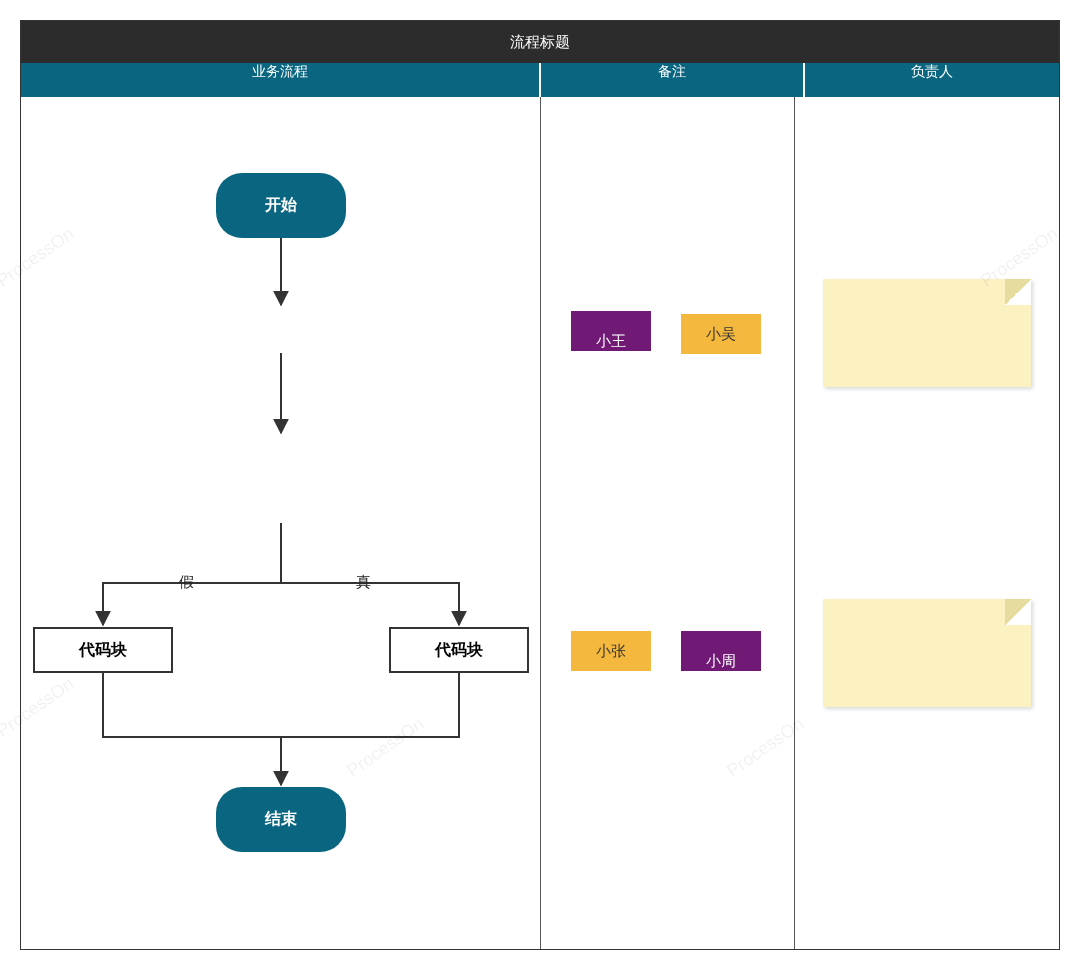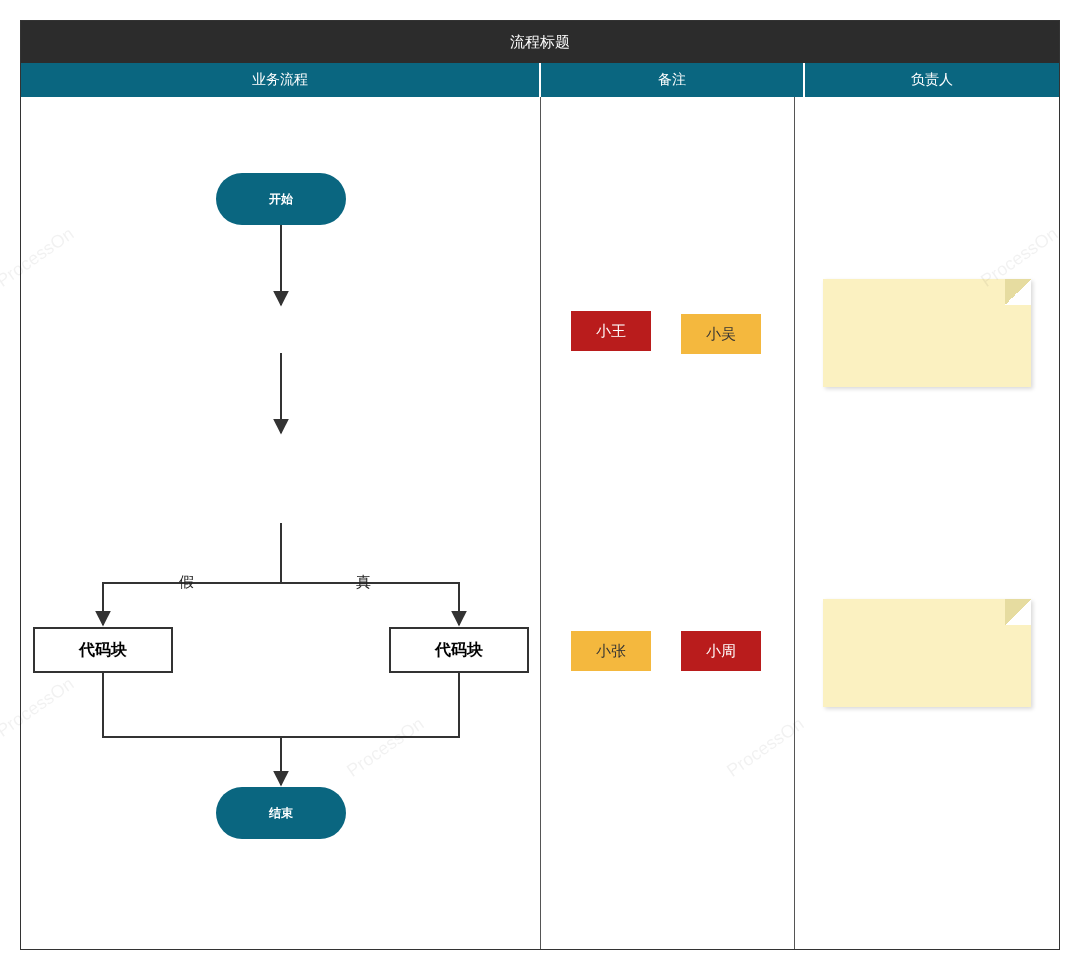--- a/index.html
+++ b/index.html
@@ -26,21 +26,21 @@
     font-size: 15px;
   }
   .col-headers {
     display: flex;
     height: 34px;
   }
   .col-header {
     background: #0a6680;
     color: #fff;
     display: flex;
-    align-items: center;
+    align-items: flex-start;
     justify-content: center;
     font-size: 14px;
     border-right: 2px solid #fff;
   }
   .col-header:last-child { border-right: none; }
   .col-h1 { width: 520px; }
   .col-h2 { width: 254px; }
   .col-h3 { width: 264px; }
   .body-cols {
     display: flex;
@@ -52,29 +52,29 @@
   }
   .col:last-child { border-right: none; }
   .col1 { width: 520px; }
   .col2 { width: 254px; }
   .col3 { width: 264px; }
 
   
   .terminator {
     position: absolute;
     width: 130px;
-    height: 52px;
+    height: 65px;
     background: #0a6680;
     color: #fff;
     border-radius: 26px;
     display: flex;
     align-items: center;
     justify-content: center;
     font-weight: bold;
-    font-size: 12px;
+    font-size: 16px;
   }
   .process {
     position: absolute;
     width: 140px;
     height: 46px;
     background: #fff;
     border: 2px solid #333;
     display: flex;
     align-items: center;
     justify-content: center;
@@ -124,21 +124,21 @@
   
   .owner-tag {
     position: absolute;
     width: 80px;
     height: 40px;
     display: flex;
     align-items: center;
     justify-content: center;
     font-size: 15px;
   }
-  .tag-red { background: #b91c1c; color: #fff; }
+  .tag-red { background: #701a75; color: #fff; align-items: flex-end; }
   .tag-amber { background: #f4b83e; color: #333; }
 
   
   .sticky {
     position: absolute;
     width: 208px;
     height: 108px;
     background: #fbf1c1;
     box-shadow: 2px 2px 4px rgba(0,0,0,0.15);
   }

